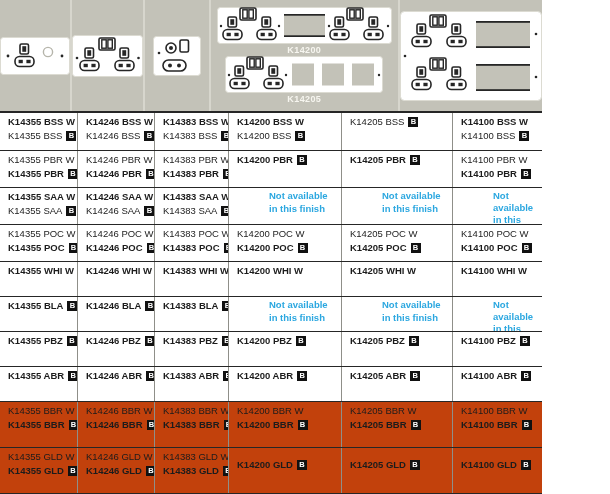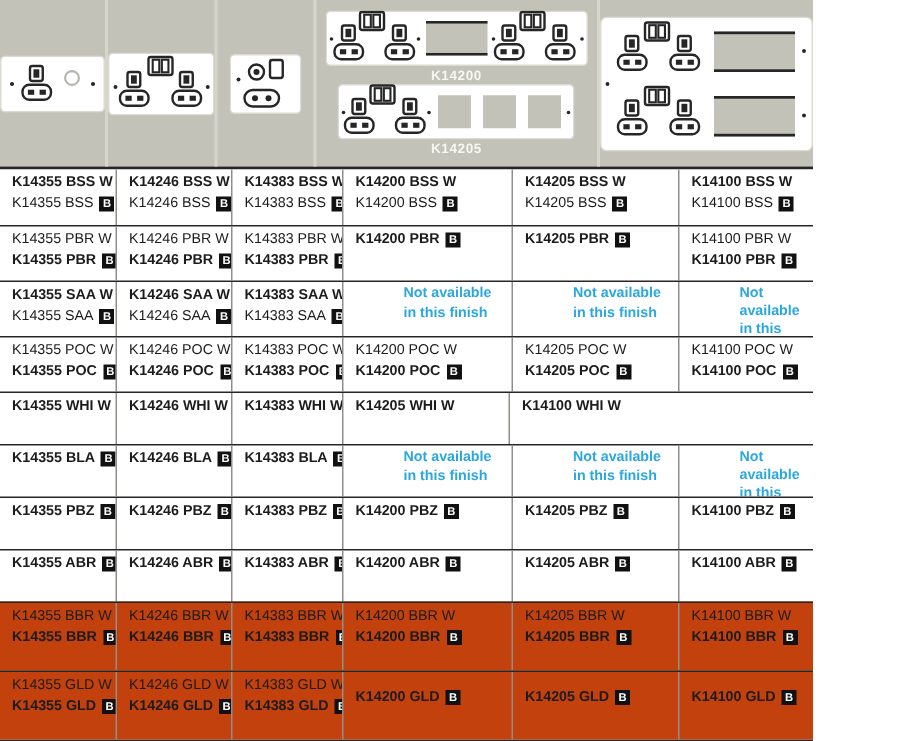--- a/index.html
+++ b/index.html
@@ -187,23 +187,20 @@
         <div class="cell col4">
           <div class="line b">
             <span>K14200 BSS W</span>
           </div>
           <div class="line">
             <span>K14200 BSS</span>
             <span class="badge">B</span>
           </div>
         </div>
         <div class="cell col5">
-          <div class="line b">
-            <span>K14205 BSS W</span>
-          </div>
           <div class="line">
             <span>K14205 BSS</span>
             <span class="badge">B</span>
           </div>
         </div>
         <div class="cell col6">
           <div class="line b">
             <span>K14100 BSS W</span>
           </div>
           <div class="line">
@@ -368,20 +365,25 @@
         <div class="cell col2">
           <div class="line b">
             <span>K14246 WHI W</span>
           </div>
         </div>
         <div class="cell col3">
           <div class="line b">
             <span>K14383 WHI W</span>
           </div>
         </div>
+        <div class="cell col4">
+          <div class="line b">
+            <span>K14200 WHI W</span>
+          </div>
+        </div>
         <div class="cell col5">
           <div class="line b">
             <span>K14205 WHI W</span>
           </div>
         </div>
         <div class="cell col6">
           <div class="line b">
             <span>K14100 WHI W</span>
           </div>
         </div>

